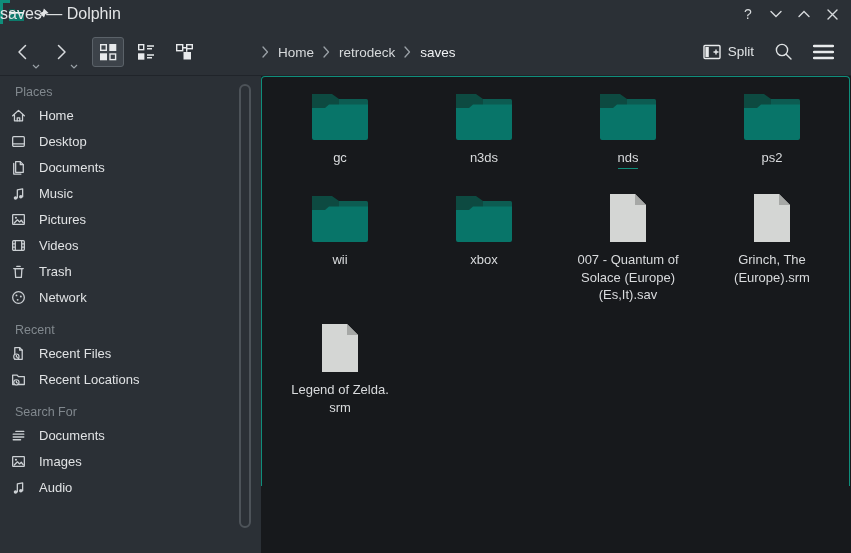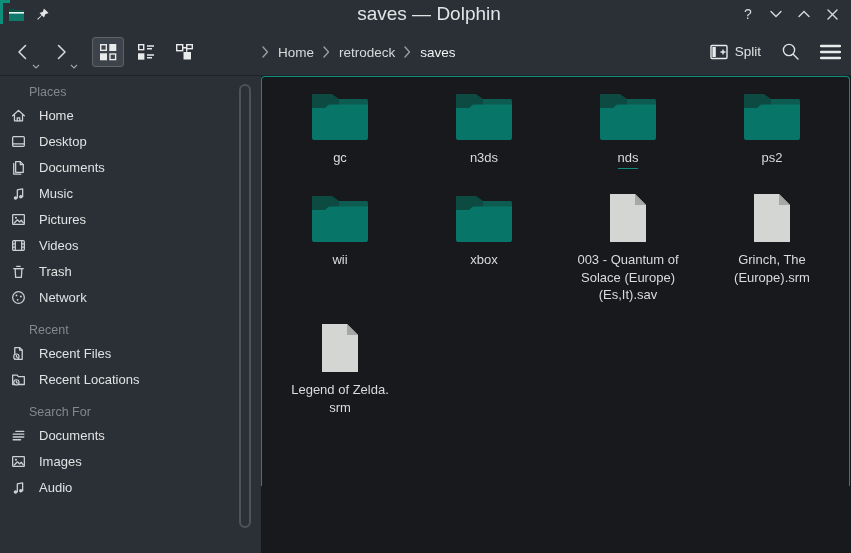--- a/index.html
+++ b/index.html
@@ -10,43 +10,43 @@
     color:#dcdee0; position:relative;
     -webkit-font-smoothing:antialiased;
   }
   
   .titlebar { position:absolute; left:0; top:0; width:851px; height:28px;
     background:var(--chrome-bg,#2b3036); display:flex; align-items:center; }
   .corner-accent-v { position:absolute; left:0; top:0; width:3px; height:24px; background:var(--accent,#0f8e7b); }
   .corner-accent-h { position:absolute; left:0; top:0; width:10px; height:3px; background:var(--accent,#0f8e7b); }
   .win-icon { margin-left:8px; width:17px; height:15px; flex:0 0 auto; }
   .pin { margin-left:10px; width:15px; height:15px; }
-  .title-text { position:absolute; left:0; right:0; text-align:center; font-size:19px; color:#e2e4e6; pointer-events:none;margin-left:7px; }
+  .title-text { position:absolute; left:0; right:0; text-align:left; font-size:16px; color:#e2e4e6; pointer-events:none; }
   .win-controls { margin-left:auto; display:flex; align-items:center; gap:10px; padding-right:10px; z-index:2; }
   .win-btn { width:18px; height:18px; display:flex; align-items:center; justify-content:center;
     color:#d6d9dc; font-size:14px; cursor:default; }
   
   .toolbar { position:absolute; left:0; top:28px; width:851px; height:48px;
     background:var(--chrome-bg,#2b3036); border-bottom:1px solid #20242a;
     display:flex; align-items:center; }
   .nav-btn { position:relative; width:30px; height:30px; margin-left:8px;
     display:flex; align-items:center; justify-content:center; }
   .nav-caret { position:absolute; right:-2px; bottom:-2px; }
   .viewmodes { display:flex; align-items:center; margin-left:16px; gap:6px; }
   .vm-btn { width:32px; height:30px; display:flex; align-items:center; justify-content:center; border-radius:3px; }
   .vm-btn.selected { background:#3d434a; border:1px solid #5b6269; }
   .breadcrumb { position:absolute; left:262px; top:28px; height:48px; display:flex; align-items:center; gap:9px; font-size:13.5px; color:#d7dadc; }
   .crumb { cursor:default; }
   .crumb.current { font-weight:normal; color:#f0f2f4; }
-  .tb-right { margin-left:auto; display:flex; align-items:center; gap:20px; padding-right:10px; }
+  .tb-right { margin-left:auto; display:flex; align-items:center; gap:20px; padding-right:17px; }
   .split-btn { display:flex; align-items:center; gap:7px; font-size:13.5px; color:#dfe2e4; }
   
   .sidebar { position:absolute; left:0; top:76px; width:261px; height:477px;
     background:var(--chrome-bg,#2b3036); padding-top:6px; overflow:hidden; }
-  .side-header { height:20px; line-height:20px; padding-left:29px; font-size:12.5px; color:#81888e; }
+  .side-header { height:20px; line-height:20px; padding-left:15px; font-size:12.5px; color:#81888e; }
   .side-header.gap { margin-top:10px; }
   .side-item { height:26px; display:flex; align-items:center; padding-left:10px; gap:12px; font-size:13px; color:#e0e2e4; }
   .side-item .sicon { width:17px; height:17px; display:flex; align-items:center; justify-content:center; flex:0 0 auto; }
   .side-scrollbar { position:absolute; left:239px; top:84px; width:12px; height:444px;
     border:2px solid #4d5359; border-radius:7px; background:transparent; }
   
   .view { position:absolute; left:261px; top:76px; width:589px; height:410px;
     background:var(--main-bg,#17191c);
     border:1px solid var(--accent,#0f8e7b); border-bottom:none;
     border-radius:4px 4px 0 0; }
@@ -385,21 +385,21 @@
         </div>
         <div class="ilabel"><span class="line">xbox</span><br></div>
       </div>
       <div class="cell">
         <div class="iconbox">
           <svg width="38" height="50" viewBox="0 0 38 50">
   <path d="M1 1h25l11 11v37H1z" fill="#d4d6d4"></path>
   <path d="M26 1l11 11H26z" fill="#a6a8a6"></path>
 </svg>
         </div>
-        <div class="ilabel"><span class="line">003 - Quantum of</span><br><span class="line">Solace (Europe)</span><br><span class="line">(Es,It).sav</span><br></div>
+        <div class="ilabel"><span class="line">007 - Quantum of</span><br><span class="line">Solace (Europe)</span><br><span class="line">(Es,It).sav</span><br></div>
       </div>
       <div class="cell">
         <div class="iconbox">
           <svg width="38" height="50" viewBox="0 0 38 50">
   <path d="M1 1h25l11 11v37H1z" fill="#d4d6d4"></path>
   <path d="M26 1l11 11H26z" fill="#a6a8a6"></path>
 </svg>
         </div>
         <div class="ilabel"><span class="line">Grinch, The</span><br><span class="line">(Europe).srm</span><br></div>
       </div>

